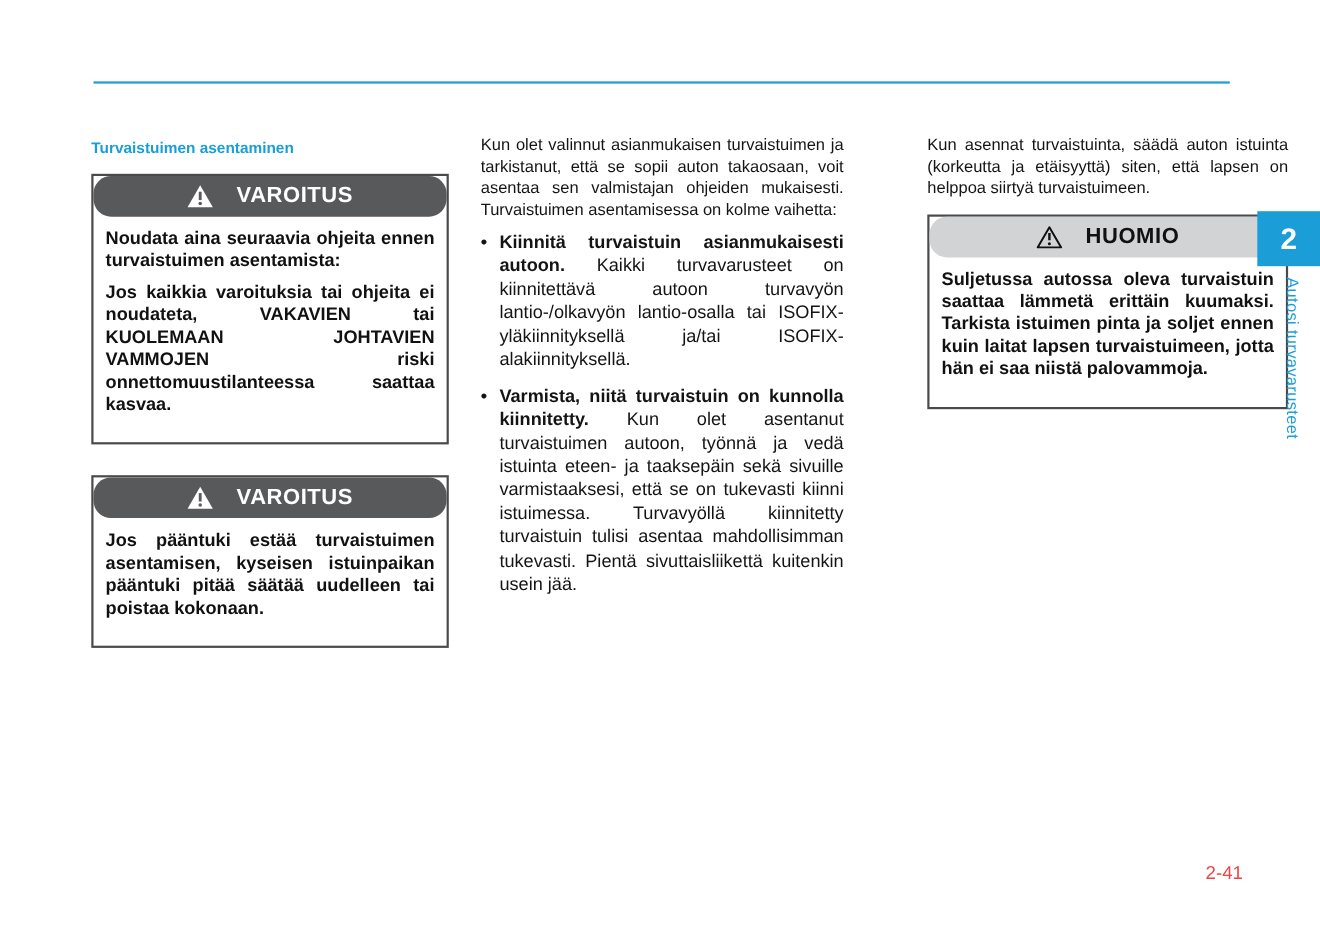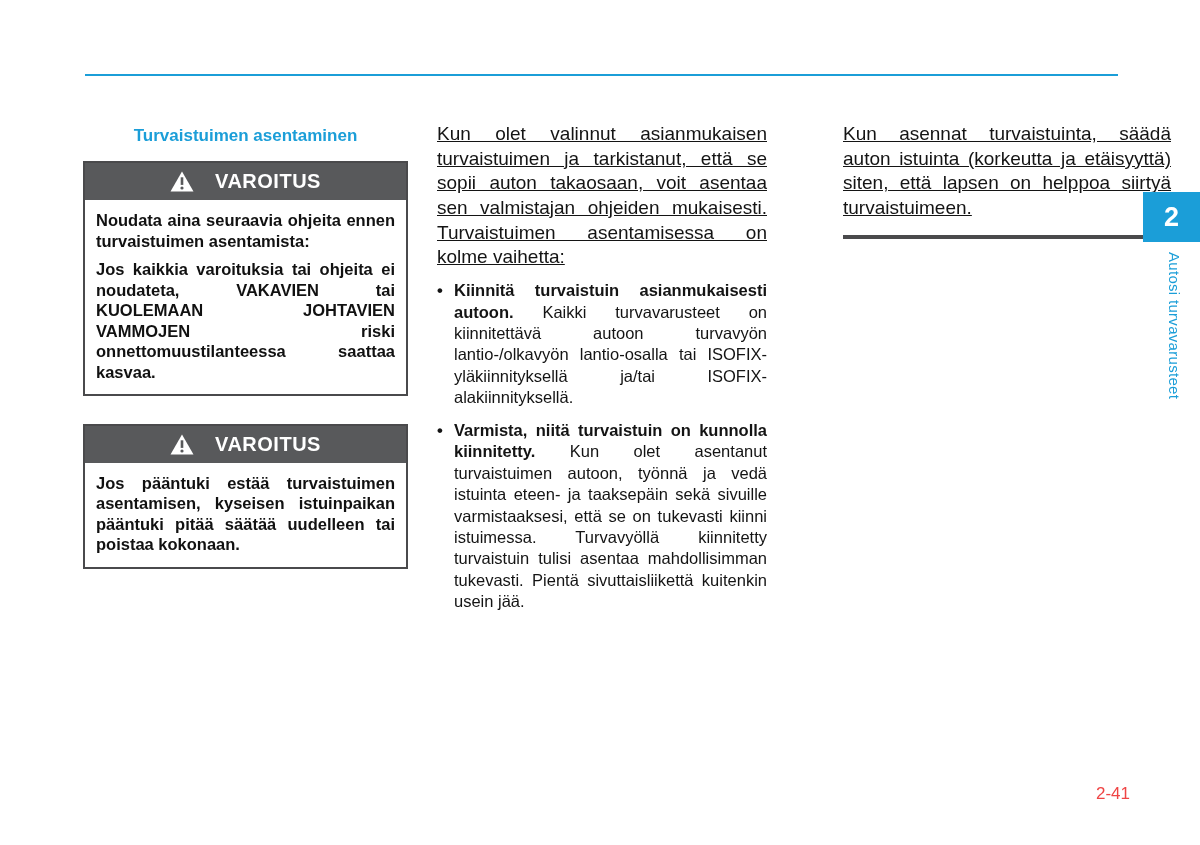--- a/index.html
+++ b/index.html
@@ -17,35 +17,35 @@
     color:var(--text);
   }
   .page{position:relative;width:1200px;height:845px;background:#fff;overflow:hidden;}
   .top-rule{position:absolute;left:85px;top:74px;width:1033px;height:2px;background:var(--accent);}
 
   .col{position:absolute;}
   .col-left{left:83px;top:126px;width:325px;}
   .col-mid{left:437px;top:122px;width:330px;}
   .col-right{left:795px;top:122px;width:328px;margin-left:48px;}
 
-  .heading{font-size:17px;font-weight:bold;color:var(--accent);margin:0 0 15px 0;line-height:1.2;text-align:center;}
+  .heading{font-size:14px;font-weight:bold;color:var(--accent);margin:0 0 15px 0;line-height:1.2;}
 
   .box{border:2px solid var(--box-border);background:#fff;}
   .box + .box{margin-top:28px;}
   .box-header{
     min-height:37px;display:flex;align-items:center;justify-content:center;gap:21px;
-    font-size:20px;font-weight:bold;letter-spacing:.5px;
+    font-size:20px;font-weight:bold;letter-spacing:.5px;border-radius:16px;
   }
   .box.warn .box-header{background:var(--warn-bg);color:#fff;}
   .box.caution .box-header{background:var(--caution-bg);color:#111;}
-  .box-body{padding:10px 11px 12px;font-weight:bold;font-size:16.5px;line-height:1.24;text-align:justify;color:#111;}
+  .box-body{padding:10px 11px 24px;font-weight:bold;font-size:16.5px;line-height:1.24;text-align:justify;color:#111;}
   .box-body p{margin:0 0 8px 0;}
   .box-body p:last-child{margin-bottom:0;}
 
-  .body-par{font-size:19px;line-height:1.3;text-align:justify;margin:0 0 10px 0;text-decoration:underline;}
+  .body-par{font-size:15px;line-height:1.3;text-align:justify;margin:0 0 10px 0;}
   .bullet{position:relative;padding-left:17px;margin:0 0 11px 0;font-size:16.5px;line-height:1.3;text-align:justify;}
   .bullet::before{content:"\2022";position:absolute;left:0;top:0;font-weight:bold;}
   .b{font-weight:bold;}
 
   .caution{margin-top:14px;}
 
   .chapter-tab{
     position:absolute;right:0;top:192px;width:57px;height:50px;
     background:var(--accent);color:#fff;display:flex;align-items:center;justify-content:center;
     font-size:27px;font-weight:bold;
@@ -115,20 +115,33 @@
       <span class="b">Varmista, niitä turvaistuin on kunnolla kiinnitetty.</span>
       <span>Kun olet asentanut turvaistuimen autoon, työnnä ja vedä istuinta eteen- ja taaksepäin sekä sivuille varmistaaksesi, että se on tukevasti kiinni istuimessa. Turvavyöllä kiinnitetty turvaistuin tulisi asentaa mahdollisimman tukevasti. Pientä sivuttaisliikettä kuitenkin usein jää.</span>
     </div>
   </div>
 
   <div class="col col-right">
     <p class="body-par">Kun asennat turvaistuinta, säädä auton istuinta (korkeutta ja etäisyyttä) siten, että lapsen on helppoa siirtyä turvaistuimeen.</p>
 
 
     <div class="box caution">
+      <div class="box-header">
+        <span class="caution-icon">
+          <svg width="24" height="21" viewBox="0 0 24 21" aria-hidden="true">
+            <path d="M12 1.6 L22.7 19.9 H1.3 Z" fill="none" stroke="#111111" stroke-width="1.8" stroke-linejoin="round"></path>
+            <rect x="10.9" y="6.8" width="2.2" height="6.6" fill="#111111"></rect>
+            <circle cx="12" cy="16.6" r="1.4" fill="#111111"></circle>
+          </svg>
+        </span>
+        <span>HUOMIO</span>
+      </div>
+      <div class="box-body">
+        <p>Suljetussa autossa oleva turvaistuin saattaa lämmetä erittäin kuumaksi. Tarkista istuimen pinta ja soljet ennen kuin laitat lapsen turvaistuimeen, jotta hän ei saa niistä palovammoja.</p>
+      </div>
     </div>
   </div>
 
   <div class="chapter-tab">
     <span>2</span>
   </div>
   <div class="side-label">Autosi turvavarusteet</div>
 
   <div class="page-number">2-41</div>
 

